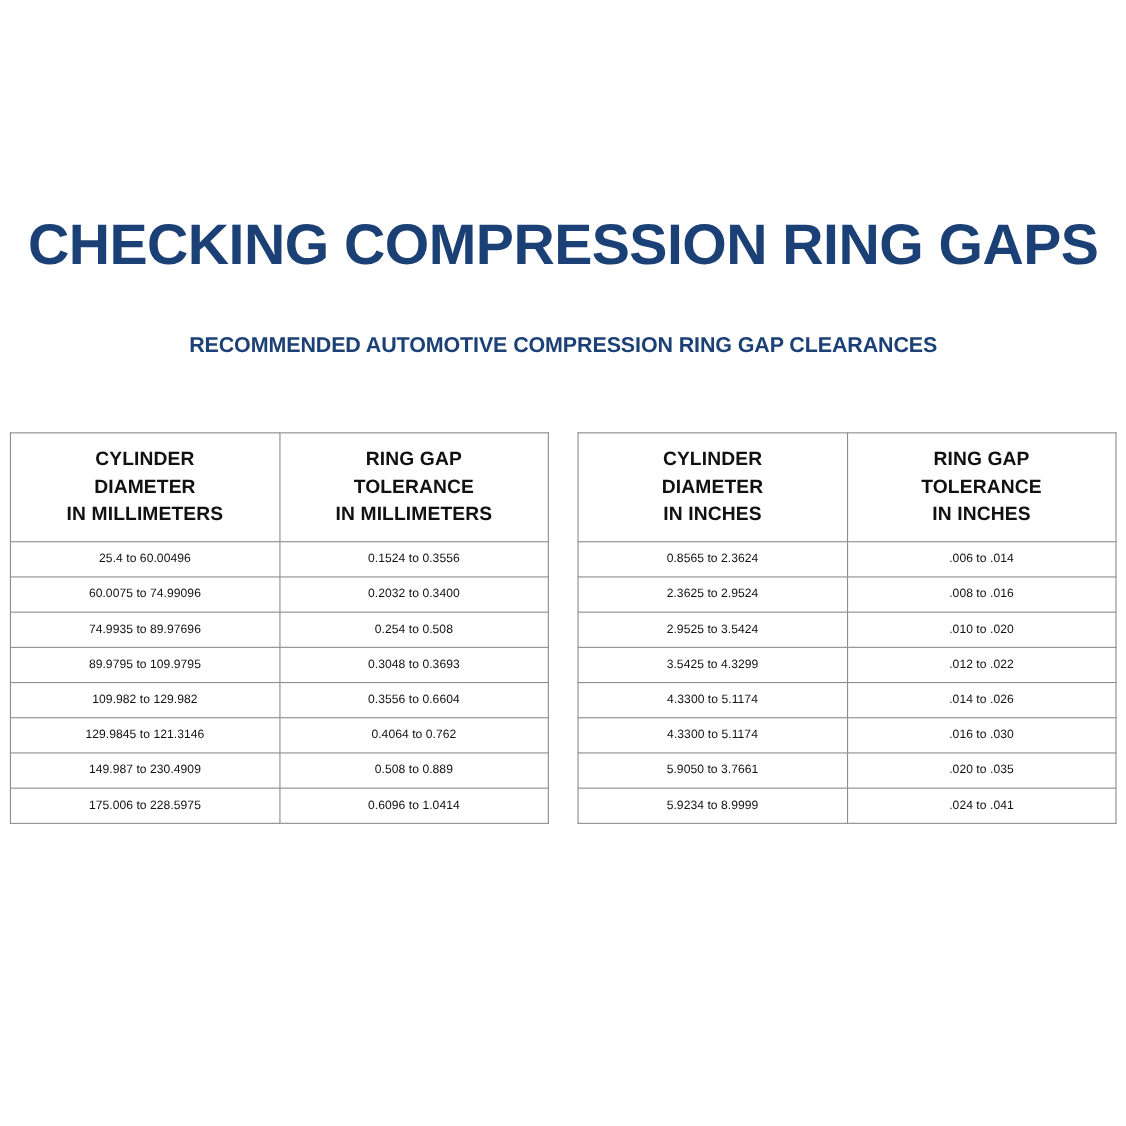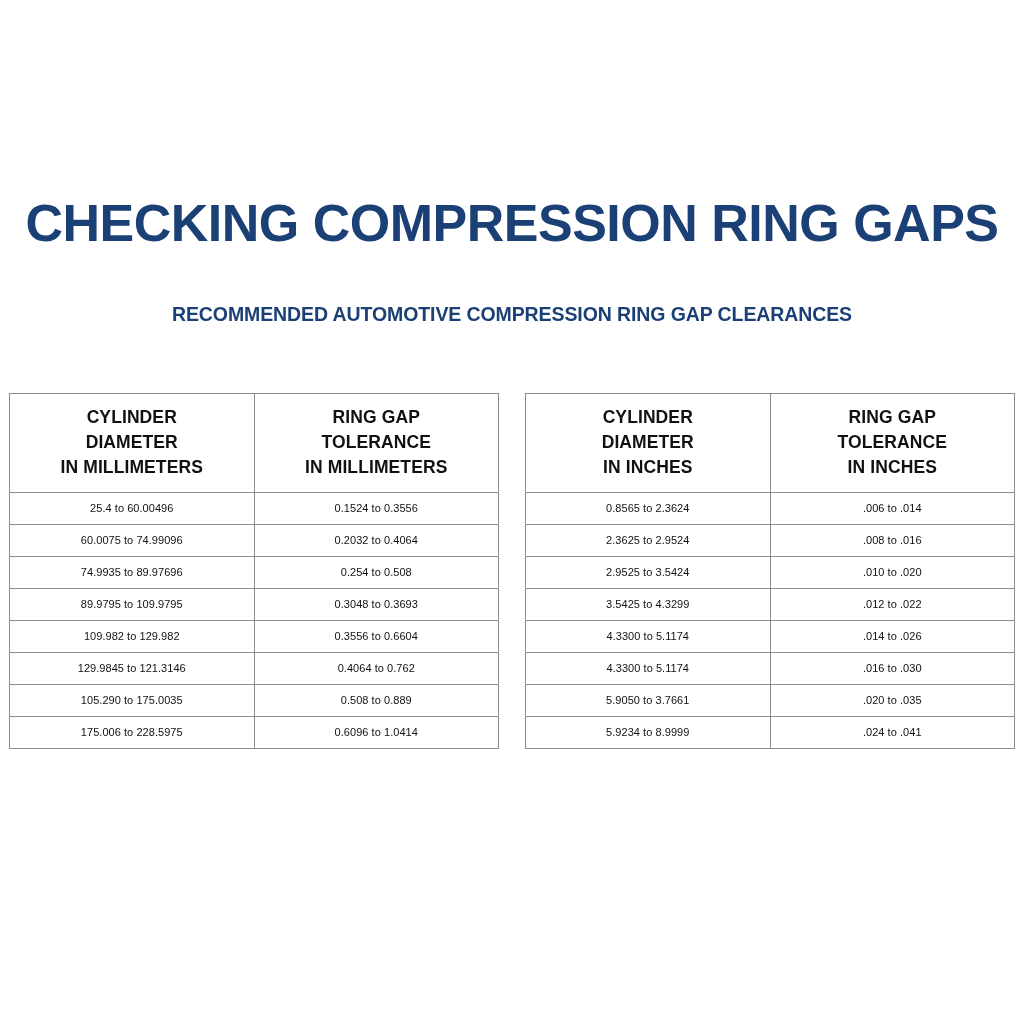--- a/index.html
+++ b/index.html
@@ -110,40 +110,40 @@
           </th>
         </tr>
       </thead>
       <tbody>
         <tr>
           <td>25.4 to 60.00496</td>
           <td>0.1524 to 0.3556</td>
         </tr>
         <tr>
           <td>60.0075 to 74.99096</td>
-          <td>0.2032 to 0.4064</td>
+          <td>0.2032 to 0.3400</td>
         </tr>
         <tr>
           <td>74.9935 to 89.97696</td>
           <td>0.254 to 0.508</td>
         </tr>
         <tr>
           <td>89.9795 to 109.9795</td>
           <td>0.3048 to 0.3693</td>
         </tr>
         <tr>
           <td>109.982 to 129.982</td>
           <td>0.3556 to 0.6604</td>
         </tr>
         <tr>
           <td>129.9845 to 121.3146</td>
           <td>0.4064 to 0.762</td>
         </tr>
         <tr>
-          <td>105.290 to 175.0035</td>
+          <td>149.987 to 230.4909</td>
           <td>0.508 to 0.889</td>
         </tr>
         <tr>
           <td>175.006 to 228.5975</td>
           <td>0.6096 to 1.0414</td>
         </tr>
       </tbody>
     </table>
 
     <table>

